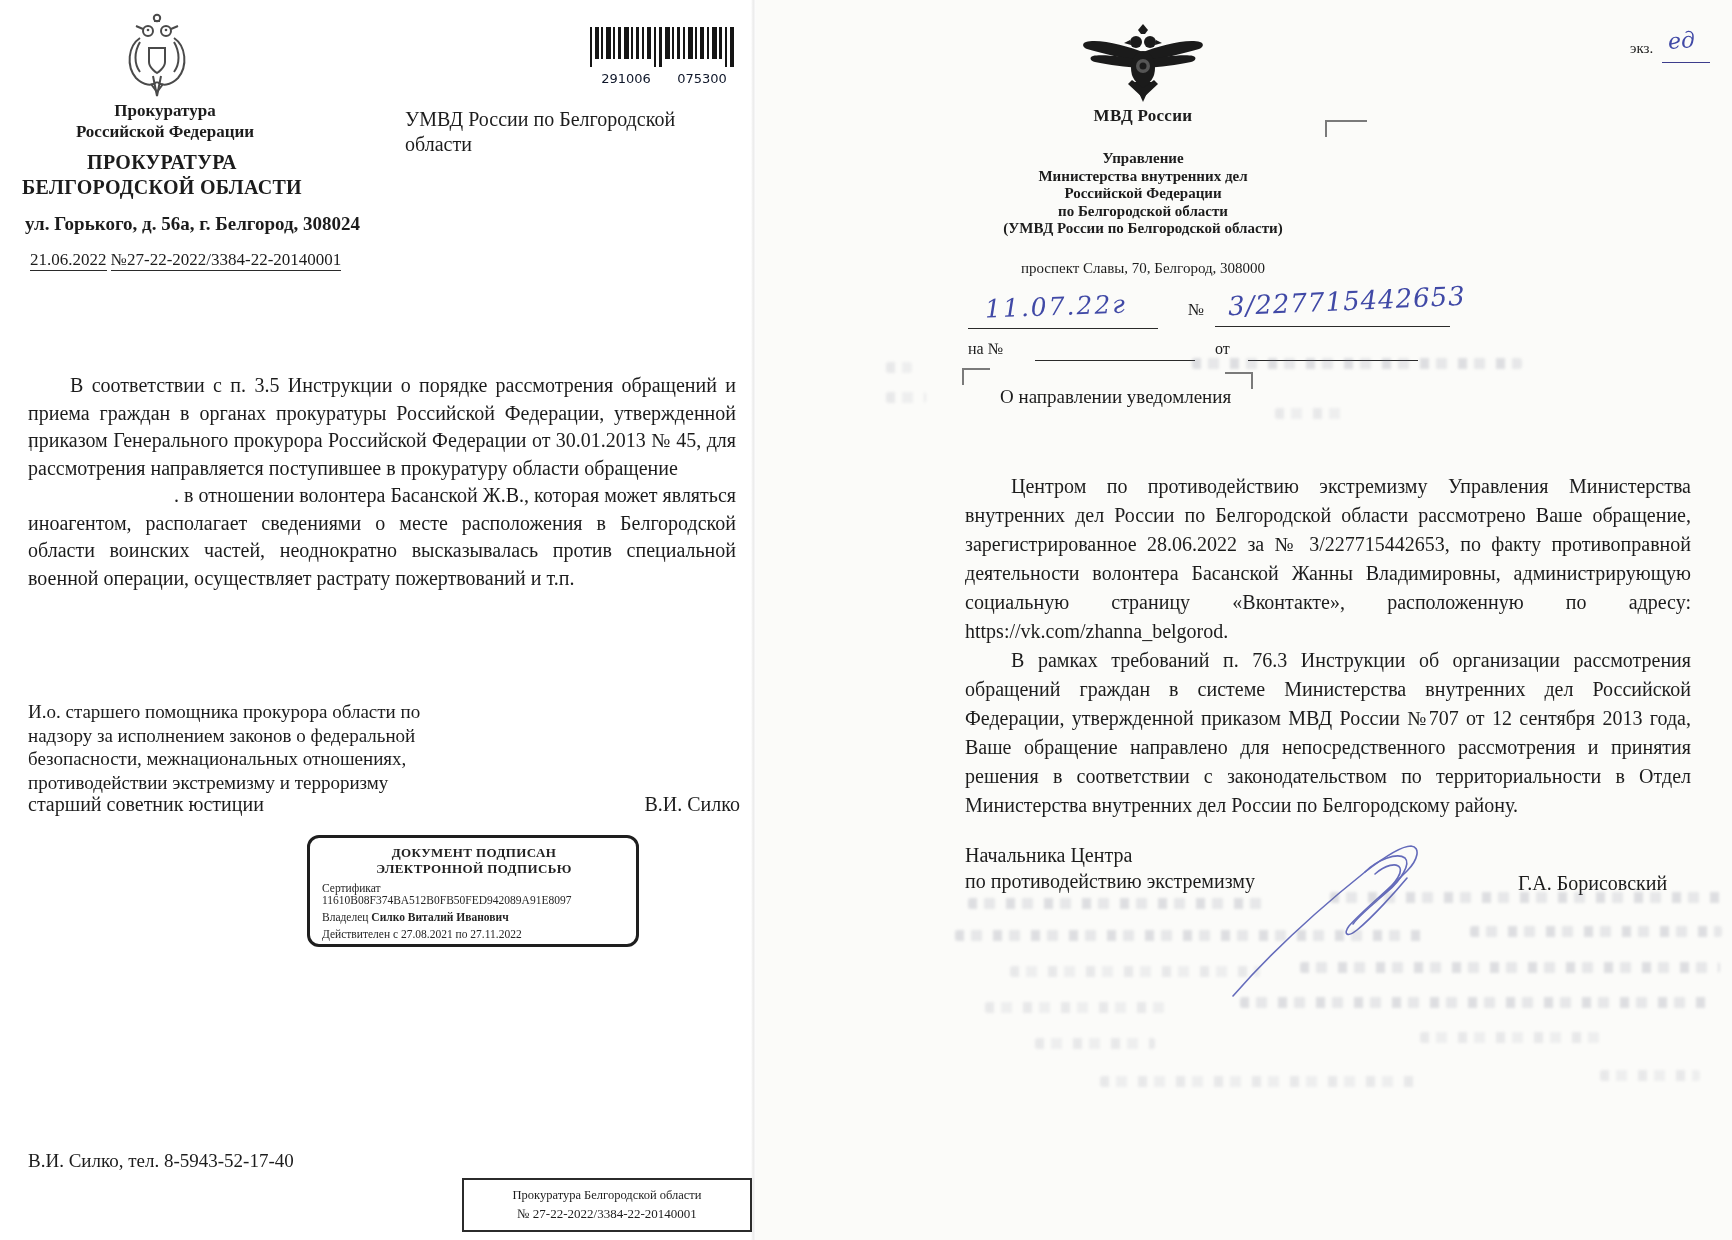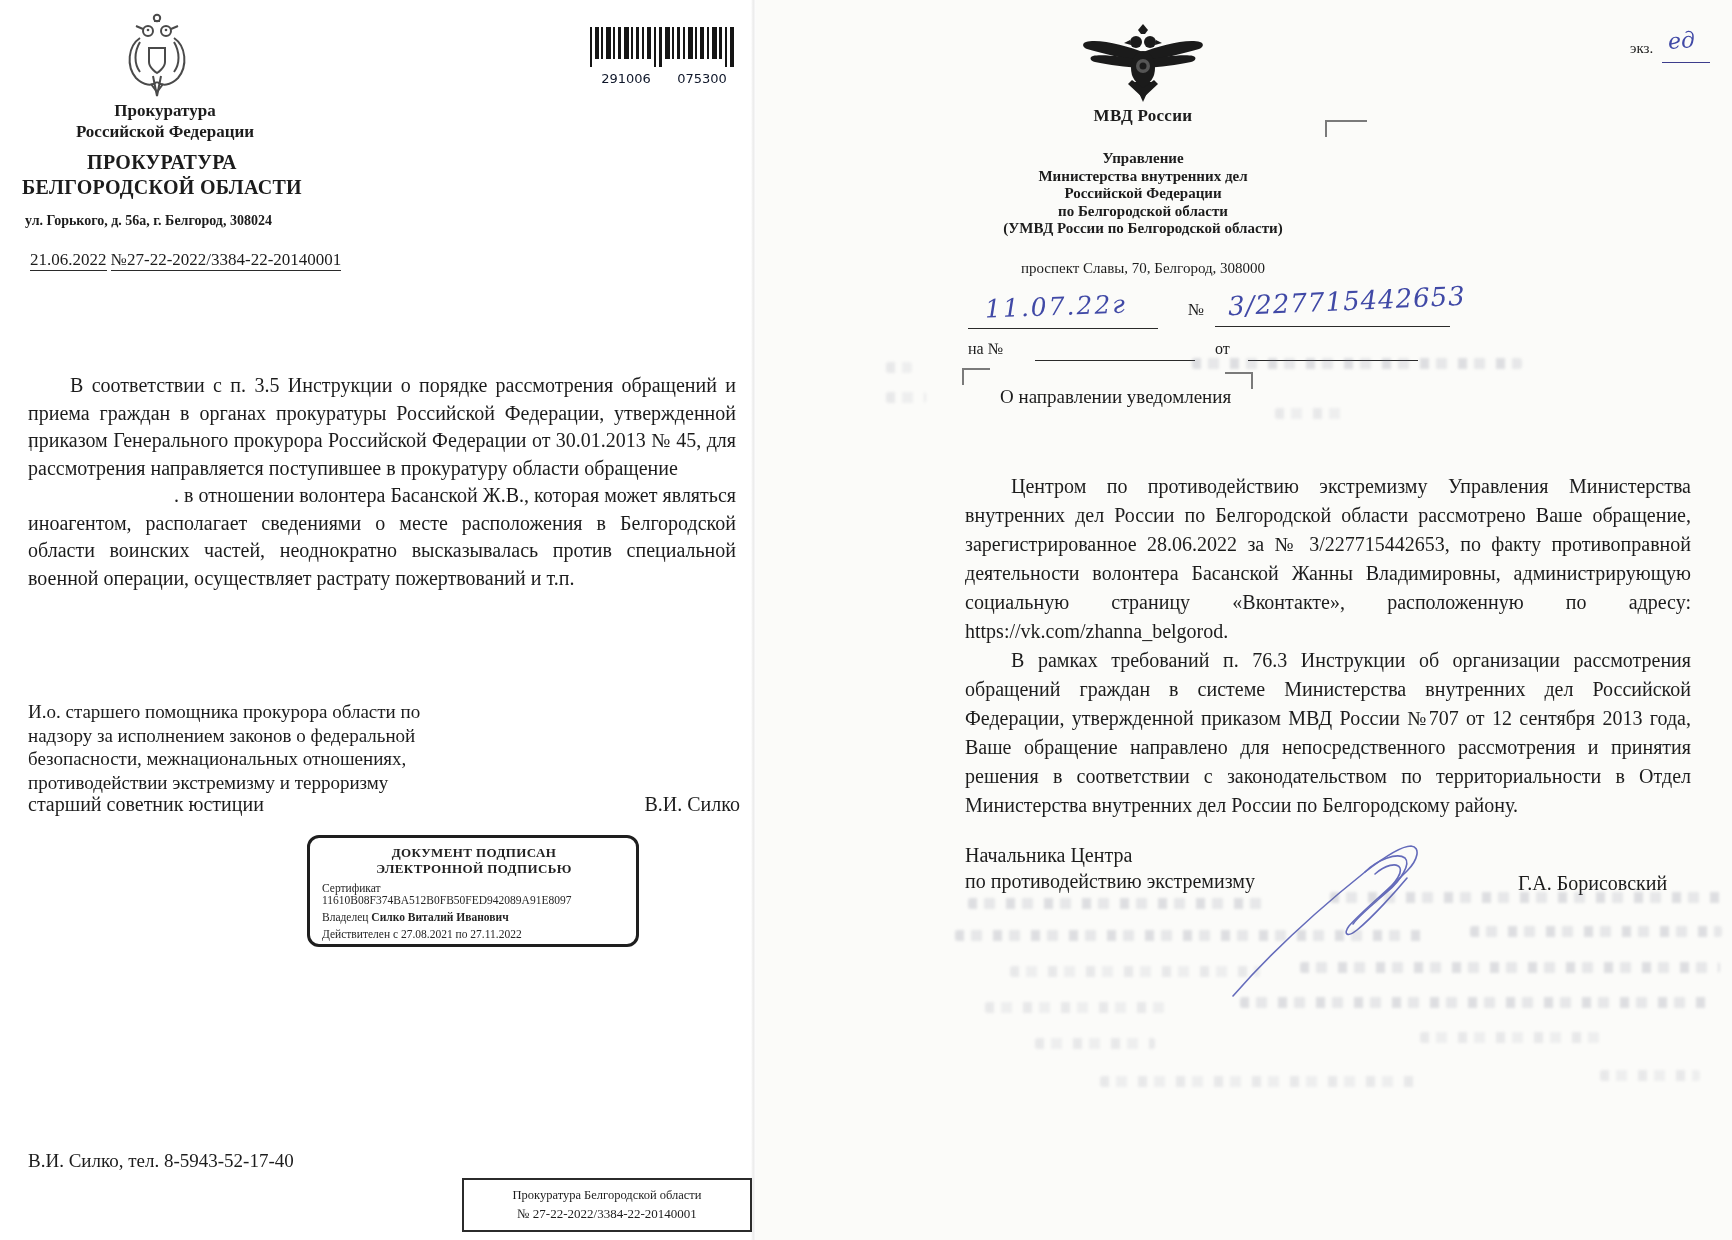--- a/index.html
+++ b/index.html
@@ -9,21 +9,21 @@
   .pre{white-space:pre-line;}
   .ctr{text-align:center;}
   .b{font-weight:bold;}
   .seam{left:751px;top:0;width:5px;height:1240px;
         background:linear-gradient(90deg,rgba(0,0,0,0) 0%,rgba(60,60,60,.10) 45%,rgba(0,0,0,0) 100%);}
   .page-right{left:756px;top:0;width:976px;height:1240px;background:#fbfbf9;}
 
   
   .agency-top{left:35px;top:100px;width:260px;font-size:17px;line-height:21px;}
   .agency-main{left:12px;top:150px;width:300px;font-size:20px;line-height:25px;letter-spacing:.3px;}
-  .l-address{left:25px;top:213px;width:340px;font-size:14px;}
+  .l-address{left:25px;top:213px;width:340px;font-size:19px;}
   .l-dateline{left:30px;top:250px;font-size:17px;}
   .u{border-bottom:1.5px solid #2a2a2a;padding-bottom:1px;margin-top:46px;}
   .l-recipient{left:405px;top:107px;width:300px;font-size:20px;line-height:25px;}
   .barcode-wrap{left:588px;top:25px;width:152px;}
   .barcode-nums{display:flex;justify-content:space-around;font-family:"DejaVu Sans",sans-serif;
                 font-size:13px;color:#0f172a;margin-top:-2px;}
   .l-body{left:28px;top:372px;width:708px;font-size:20px;line-height:27.5px;text-align:justify;}
   .l-body-a{text-indent:42px;}
   .gap-redact{display:inline-block;width:146px;}
   .tickmark{left:30px;top:440px;width:2px;height:11px;background:rgba(40,40,40,.45);}
@@ -145,20 +145,21 @@
           <rect x="137" y="2" width="2" height="40"></rect>
         <rect x="142" y="2" width="4" height="40"></rect>
       </g>
     </svg>
     <div class="barcode-nums">
       <span>291006</span>
       <span>075300</span>
     </div>
   </div>
 
+  <div class="abs l-recipient">УМВД России по Белгородской области</div>
 
   <div class="abs l-body">
     <div class="l-body-a">В соответствии с п. 3.5 Инструкции о порядке рассмотрения обращений и приема граждан в органах прокуратуры Российской Федерации, утвержденной приказом Генерального прокурора Российской Федерации от 30.01.2013 № 45, для рассмотрения направляется поступившее в прокуратуру области обращение</div>
     <div><span class="gap-redact"></span><span>. в отношении волонтера Басанской Ж.В., которая может являться иноагентом, располагает сведениями о месте расположения в Белгородской области воинских частей, неоднократно высказывалась против специальной военной операции, осуществляет растрату пожертвований и т.п.</span></div>
   </div>
   <div class="abs tickmark"></div>
 
   <div class="abs pre l-signer-title">И.о. старшего помощника прокурора области по
 надзору за исполнением законов о федеральной
 безопасности, межнациональных отношениях,

